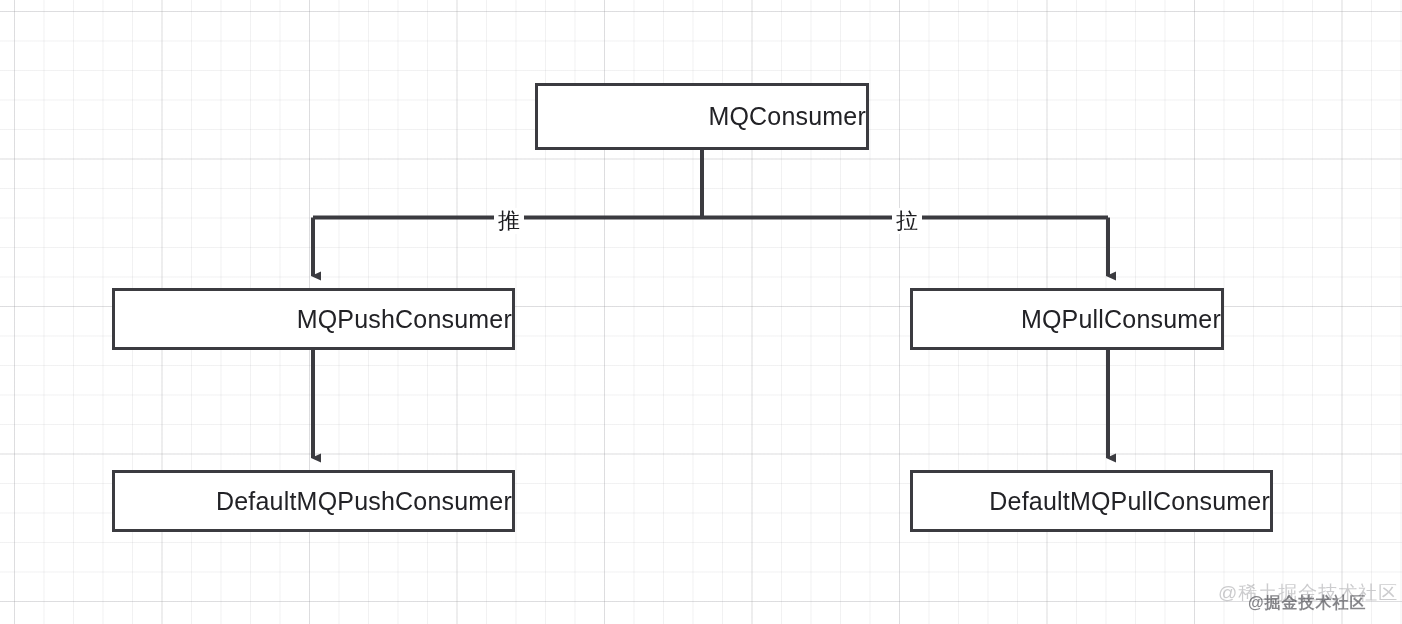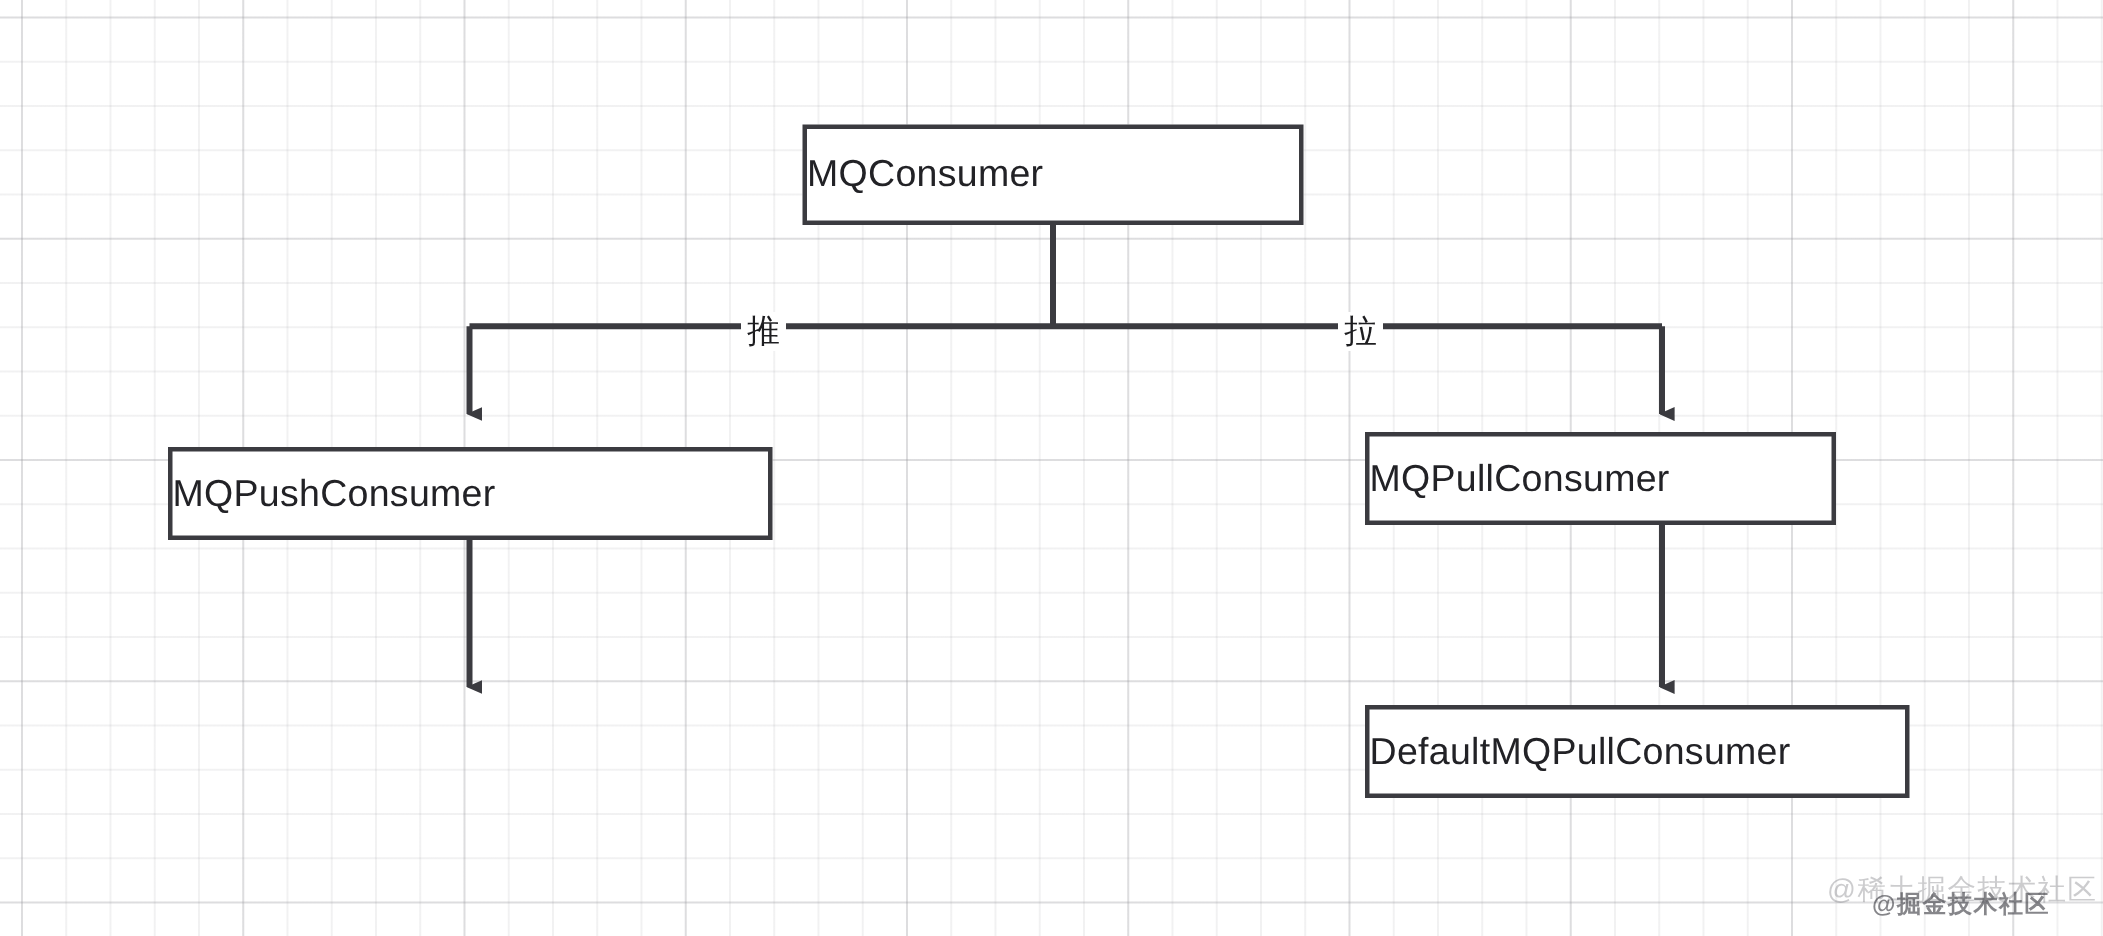--- a/index.html
+++ b/index.html
@@ -37,21 +37,21 @@
     height: 624px;
   }
 
   .node-box {
     position: absolute;
     box-sizing: border-box;
     border: 3px solid #3b3b40;
     background: #ffffff;
     display: flex;
     align-items: center;
-    justify-content: flex-start;
+    justify-content: flex-end;
     color: #222226;
     letter-spacing: 0.2px;
   }
   .node-label {
     font-size: 25px;
     font-weight: 400;
     line-height: 1;
     white-space: nowrap;
   }
 
@@ -107,28 +107,31 @@
 
     <path d="M 313 350 L 313 458" stroke="#3b3b40" stroke-width="4" fill="none" marker-end="url(#arrowhead)"></path>
 
     <path d="M 1108 350 L 1108 458" stroke="#3b3b40" stroke-width="4" fill="none" marker-end="url(#arrowhead)"></path>
   </svg>
 
   <div class="node-box" style="left:535px; top:83px; width:334px; height:67px;">
     <span class="node-label">MQConsumer</span>
   </div>
 
-  <div class="node-box" style="left:112px; top:288px; width:403px; height:62px;margin-top:10px;">
+  <div class="node-box" style="left:112px; top:288px; width:403px; height:62px;">
     <span class="node-label">MQPushConsumer</span>
   </div>
 
   <div class="node-box" style="left:910px; top:288px; width:314px; height:62px;">
     <span class="node-label">MQPullConsumer</span>
   </div>
 
+  <div class="node-box" style="left:112px; top:470px; width:403px; height:62px;">
+    <span class="node-label">DefaultMQPushConsumer</span>
+  </div>
 
   <div class="node-box" style="left:910px; top:470px; width:363px; height:62px;">
     <span class="node-label">DefaultMQPullConsumer</span>
   </div>
 
   <div class="edge-label" style="left:494px; top:208px;">推</div>
 
   <div class="edge-label" style="left:892px; top:208px;">拉</div>
 
   <div class="watermark wm-back">@稀土掘金技术社区</div>

